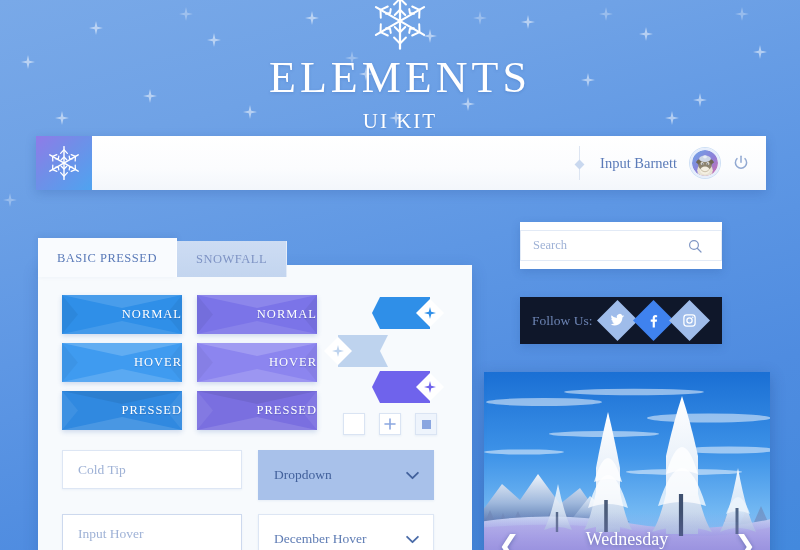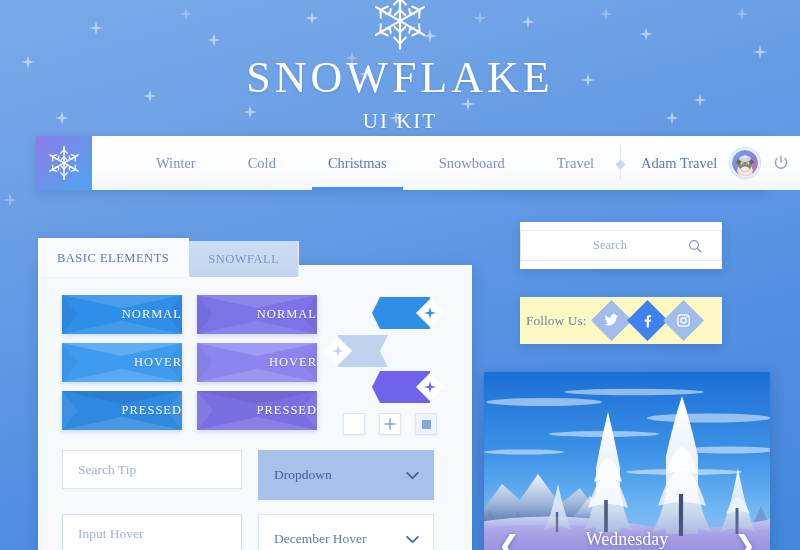--- a/index.html
+++ b/index.html
@@ -237,32 +237,31 @@
     background: #ffffff;
     box-shadow: 0 3px 9px rgba(30,70,140,.20);
     display: flex; align-items: center; justify-content: center;
   }
   .search-box {
     width: 207px; height: 31px;
     border: 1px solid #e2eaf6;
     display: flex; align-items: center;
     padding: 0 18px 0 12px;
     cursor: text;
-    text-align: center;
   }
   .search-box .ph { font-size: 12.5px; color: #9fb2d6; flex: 1; }
   .search-box svg { width: 16px; height: 16px; color: #7f96c4; }
 
   .follow {
     position: absolute; left: 520px; top: 297px;
     width: 202px; height: 47px;
-    background: #fef9c3;
+    background: #0f172a;
     box-shadow: 0 3px 9px rgba(30,70,140,.20);
     display: flex; align-items: center;
-    padding-left: 6px;
+    padding-left: 12px;
     gap: 7px;
   }
   .follow-label { font-size: 13.5px; color: #6d84b4; margin-right: 4px; }
   .dia {
     width: 29px; height: 29px;
     transform: rotate(45deg);
     display: flex; align-items: center; justify-content: center;
     cursor: pointer;
     flex: 0 0 29px;
   }
@@ -349,21 +348,21 @@
         <path d="M79.5 67 L79.1 55 M79.5 67 L68.5 72"></path>
         <path d="M20.5 67 L20.9 55 M20.5 67 L31.5 72"></path>
         <path d="M79.5 33 L79.1 45 M79.5 33 L68.5 28"></path>
         <path d="M35 38 L29 39 M35 38 L36 32"></path>
         <path d="M65 62 L71 61 M65 62 L64 68"></path>
         <path d="M35 62 L29 61 M35 62 L36 68"></path>
         <path d="M65 38 L71 39 M65 38 L64 32"></path>
       </g>
     </g>
   </svg>
-  <div class="site-title">SNOWFLAKE</div>
+  <div class="site-title">ELEMENTS</div>
   <div class="site-sub">UI KIT</div>
 </div>
 
 <div class="navbar">
 
   <div class="nav-logo">
     <svg viewBox="0 0 100 100">
       <g stroke="#ffffff" stroke-width="3.6" stroke-linecap="round" fill="none">
         <line x1="50" y1="9" x2="50" y2="91"></line>
         <line x1="14.5" y1="29.5" x2="85.5" y2="70.5"></line>
@@ -380,41 +379,24 @@
           <path d="M36 39 L30 40 M36 39 L37 33"></path>
           <path d="M64 61 L70 60 M64 61 L63 67"></path>
           <path d="M36 61 L30 60 M36 61 L37 67"></path>
           <path d="M64 39 L70 40 M64 39 L63 33"></path>
         </g>
       </g>
     </svg>
   </div>
 
   <div class="nav-body">
-    <div class="nav-links">
-      <div class="nav-link">
-        <span>Winter</span>
-      </div>
-      <div class="nav-link">
-        <span>Cold</span>
-      </div>
-      <div class="nav-link active">
-        <span>Christmas</span>
-      </div>
-      <div class="nav-link">
-        <span>Snowboard</span>
-      </div>
-      <div class="nav-link">
-        <span>Travel</span>
-      </div>
-    </div>
 
     <div class="nav-right">
       <div class="nav-sep"></div>
-      <div class="nav-user">Adam Travel</div>
+      <div class="nav-user">Input Barnett</div>
 
       <div class="avatar">
         <svg viewBox="0 0 40 40">
           <defs>
             <clipPath id="avclip">
                 <circle cx="20" cy="20" r="20"></circle>
               </clipPath>
             <linearGradient id="avbg" x1="0" y1="0" x2="1" y2="1">
               <stop offset="0%" stop-color="#6fa6e8"></stop>
               <stop offset="55%" stop-color="#8d7fd8"></stop>
@@ -442,21 +424,21 @@
       <svg class="power-btn" viewBox="0 0 24 24" fill="none" stroke="currentColor" stroke-width="2" stroke-linecap="round">
         <path d="M12 3 L12 11"></path>
         <path d="M6.6 6.2 A7.5 7.5 0 1 0 17.4 6.2"></path>
       </svg>
     </div>
   </div>
 </div>
 
 <div class="tabs">
   <div class="tab active">
-    <span>BASIC ELEMENTS</span>
+    <span>BASIC PRESSED</span>
   </div>
   <div class="tab">
     <span>SNOWFALL</span>
   </div>
 </div>
 
 <div class="card">
 
   <div class="btn-grid">
     <div class="row" style="gap:15px;margin-bottom:0">
@@ -562,21 +544,21 @@
       </svg>
     </div>
     <div class="chk filled">
       <div class="sq"></div>
     </div>
   </div>
 
   <div class="fields">
     <div class="row">
       <div class="inp">
-        <span>Search Tip</span>
+        <span>Cold Tip</span>
       </div>
       <div class="dd solid">
         <span>Dropdown</span>
         <svg viewBox="0 0 16 10">
           <path d="M2 2 L8 8 L14 2" stroke="#42619c" stroke-width="2" fill="none" stroke-linecap="round" stroke-linejoin="round"></path>
         </svg>
       </div>
     </div>
     <div class="row">
       <div class="inp hover">

